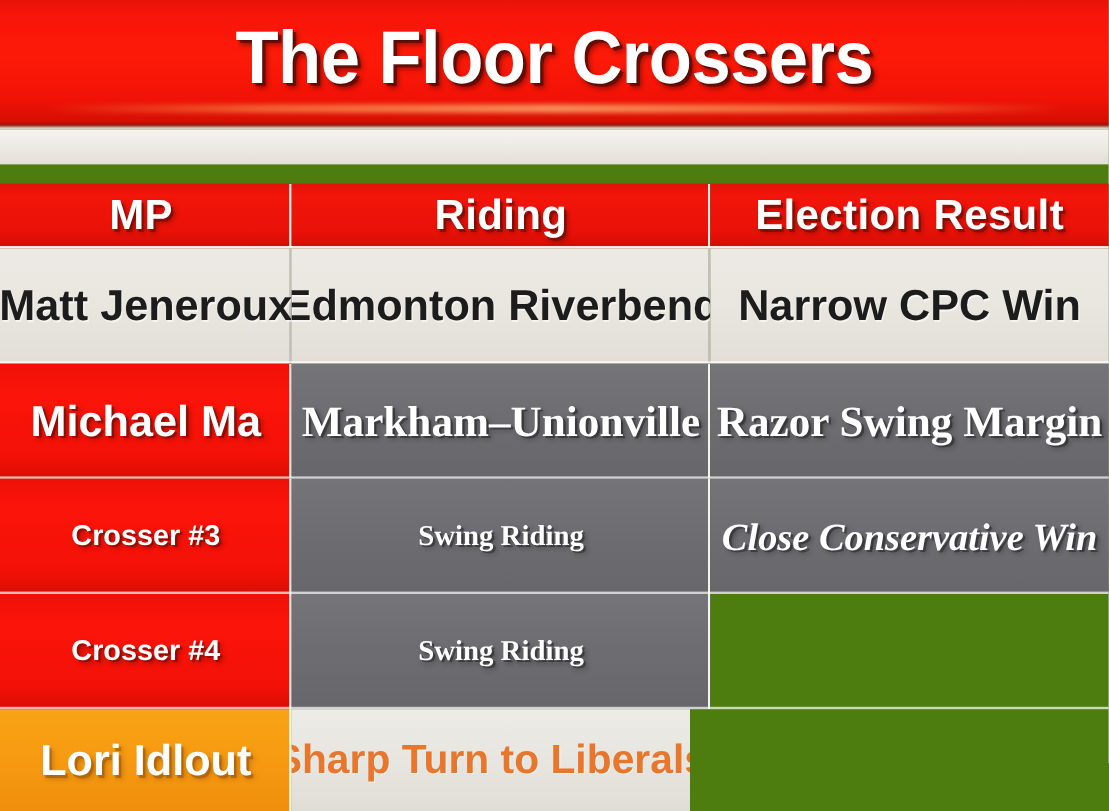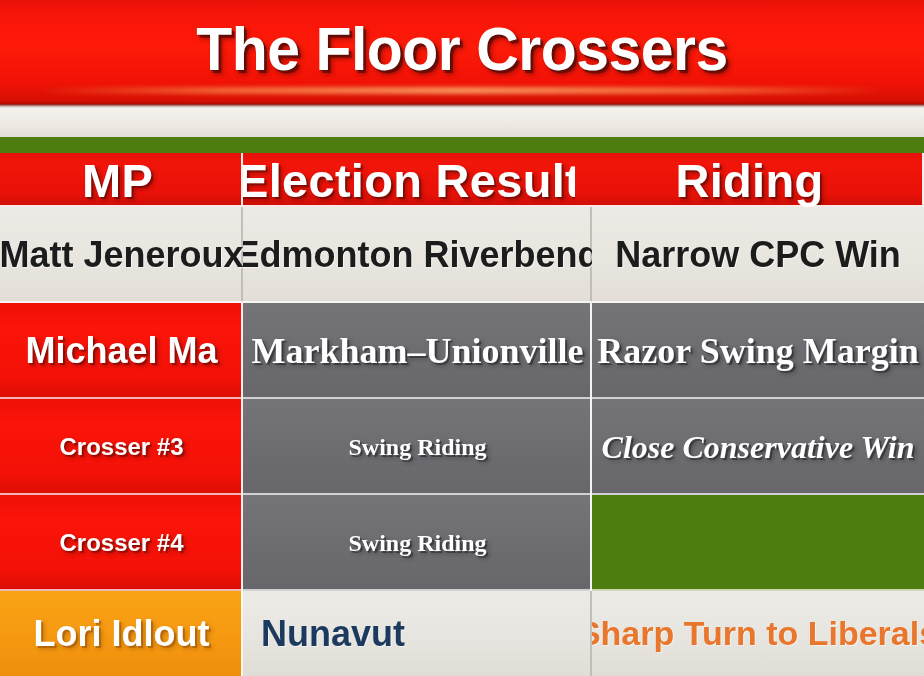--- a/index.html
+++ b/index.html
@@ -123,21 +123,21 @@
 
   
   .sep-light { box-shadow: inset -2px 0 0 rgba(255,255,255,0.92); }
   .sep-dark  { box-shadow: inset -2px 0 0 rgba(188,186,180,0.9); }
 
   
   .row-header { height: 70px; }
   .row-header .cell {
     background: linear-gradient(to bottom, #e31208 0%, #f2150a 18%, #e91108 75%, #cc0e04 100%);
     color: #ffffff;
-    font-size: 47px;
+    font-size: 35px;
     letter-spacing: 0.3px;
     text-shadow: 2px 2px 0 rgba(70,10,5,0.45), 3px 3px 4px rgba(40,5,2,0.35);
     margin-top: 16px;
   }
   .row-header .c-mp     { padding-right: 8px; }
 
   
   .row-body { height: 96px; }
   .row-last { height: 85px; text-align: center; }
 
@@ -214,22 +214,22 @@
   <div class="title-banner">
     <div class="title-text">The Floor Crossers</div>
   </div>
   <div class="banner-seam"></div>
   <div class="gap-strip"></div>
 
   <div class="table">
 
     <div class="row row-header">
       <div class="cell c-mp sep-light">MP</div>
+      <div class="cell c-riding sep-light">Riding</div>
       <div class="cell c-result">Election Result</div>
-      <div class="cell c-riding sep-light">Riding</div>
     </div>
 
     <div class="row row-body">
       <div class="cell c-mp bg-light txt-dark fs-36 sep-dark">Matt Jeneroux</div>
       <div class="cell c-riding bg-light txt-dark fs-36 sep-dark">Edmonton Riverbend</div>
       <div class="cell c-result bg-light txt-dark fs-36">Narrow CPC Win</div>
     </div>
 
     <div class="row row-body">
       <div class="cell c-mp bg-red txt-white-on-red fs-36 sep-light">Michael Ma</div>
@@ -243,18 +243,17 @@
       <div class="cell c-result bg-grey txt-white fs-32 ital">Close Conservative Win</div>
     </div>
 
     <div class="row row-body">
       <div class="cell c-mp bg-red txt-white-on-red fs-38 sep-light">Crosser #4</div>
       <div class="cell c-riding bg-grey txt-white fs-38 sep-light">Swing Riding</div>
     </div>
 
     <div class="row row-last">
       <div class="cell c-mp bg-orange txt-white-on-orange fs-36 sep-light">Lori Idlout</div>
-      <div class="cell c-riding bg-beige txt-navy fs-36 sep-dark" style="justify-content:flex-start; padding-left:18px;">Nunavut</div>
       <div class="cell c-result bg-beige txt-orange fs-34">Sharp Turn to Liberals</div>
     </div>
 
   </div>
 </div>
 
 </body></html>

